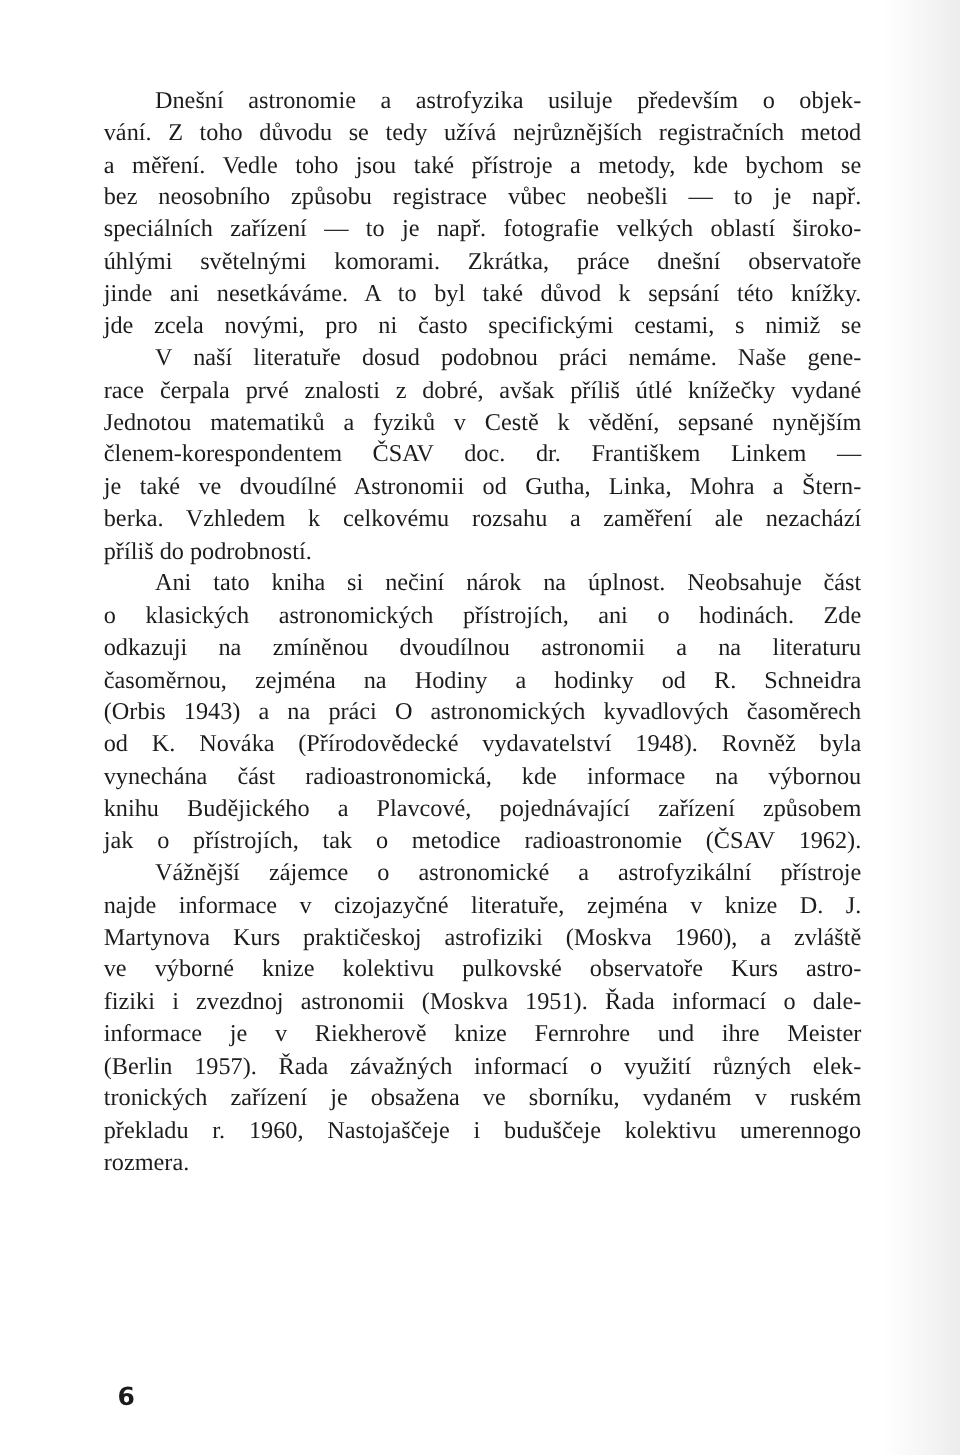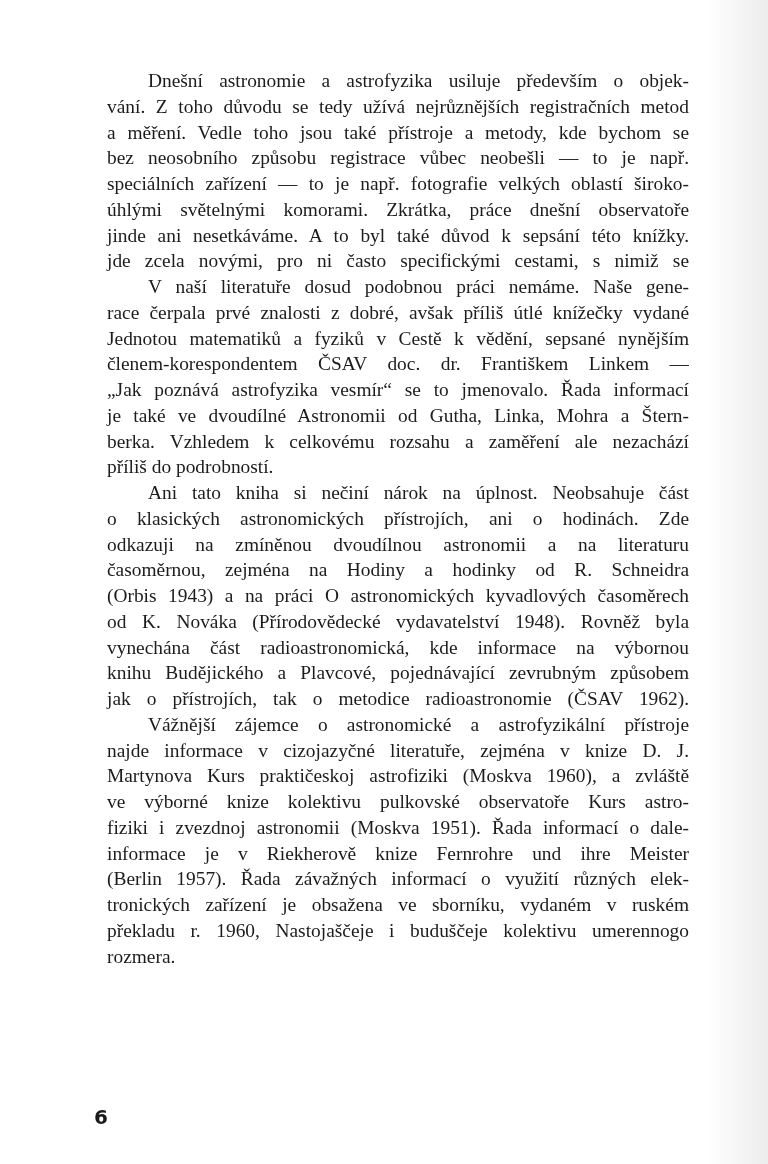--- a/index.html
+++ b/index.html
@@ -20,21 +20,20 @@
       font-size: 19.4px;
       line-height: 25.75px;
       color: #1c1c1c;
     }
     .line {
       display: block;
       white-space: nowrap;
       text-align: justify;
       text-align-last: justify;
       height: 25.75px;
-      margin-left: 24px;
     }
     .line.last { text-align-last: left; }
     .line.indent { padding-left: 41px; }
     .page-number {
       position: absolute;
       left: 94px; top: 1105px;
       font-family: "DejaVu Sans", "Liberation Sans", sans-serif;
       font-weight: bold;
       font-size: 20px;
       color: #1a1a1a;
@@ -55,35 +54,34 @@
       <span class="line">úhlými světelnými komorami. Zkrátka, práce dnešní observatoře</span>
       <span class="line">jinde ani nesetkáváme. A to byl také důvod k sepsání této knížky.</span>
       <span class="line">jde zcela novými, pro ni často specifickými cestami, s nimiž se</span>
     </div>
 
     <div>
       <span class="line indent">V naší literatuře dosud podobnou práci nemáme. Naše gene-</span>
       <span class="line">race čerpala prvé znalosti z dobré, avšak příliš útlé knížečky vydané</span>
       <span class="line">Jednotou matematiků a fyziků v Cestě k vědění, sepsané nynějším</span>
       <span class="line">členem-korespondentem ČSAV doc. dr. Františkem Linkem —</span>
-      <span class="line">„Jak poznává astrofyzika vesmír“ se to jmenovalo. Řada informací</span>
       <span class="line">je také ve dvoudílné Astronomii od Gutha, Linka, Mohra a Štern-</span>
       <span class="line">berka. Vzhledem k celkovému rozsahu a zaměření ale nezachází</span>
       <span class="line last">příliš do podrobností.</span>
     </div>
 
     <div>
       <span class="line indent">Ani tato kniha si nečiní nárok na úplnost. Neobsahuje část</span>
       <span class="line">o klasických astronomických přístrojích, ani o hodinách. Zde</span>
       <span class="line">odkazuji na zmíněnou dvoudílnou astronomii a na literaturu</span>
       <span class="line">časoměrnou, zejména na Hodiny a hodinky od R. Schneidra</span>
       <span class="line">(Orbis 1943) a na práci O astronomických kyvadlových časoměrech</span>
       <span class="line">od K. Nováka (Přírodovědecké vydavatelství 1948). Rovněž byla</span>
       <span class="line">vynechána část radioastronomická, kde informace na výbornou</span>
-      <span class="line">knihu Budějického a Plavcové, pojednávající zevrubným způsobem</span>
+      <span class="line">knihu Budějického a Plavcové, pojednávající zařízení způsobem</span>
       <span class="line">jak o přístrojích, tak o metodice radioastronomie (ČSAV 1962).</span>
     </div>
 
     <div>
       <span class="line indent">Vážnější zájemce o astronomické a astrofyzikální přístroje</span>
       <span class="line">najde informace v cizojazyčné literatuře, zejména v knize D. J.</span>
       <span class="line">Martynova Kurs praktičeskoj astrofiziki (Moskva 1960), a zvláště</span>
       <span class="line">ve výborné knize kolektivu pulkovské observatoře Kurs astro-</span>
       <span class="line">fiziki i zvezdnoj astronomii (Moskva 1951). Řada informací o dale-</span>
       <span class="line">informace je v Riekherově knize Fernrohre und ihre Meister</span>

